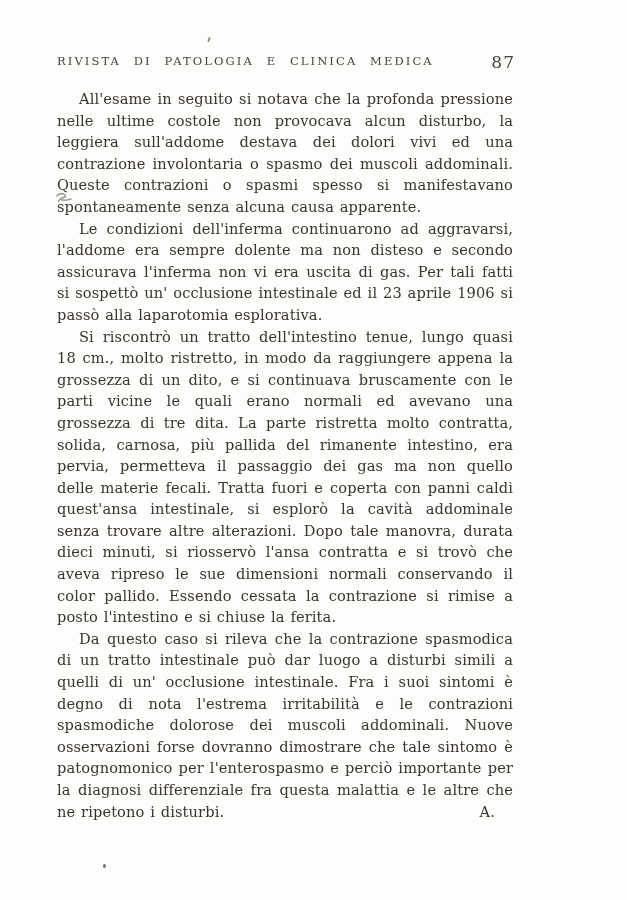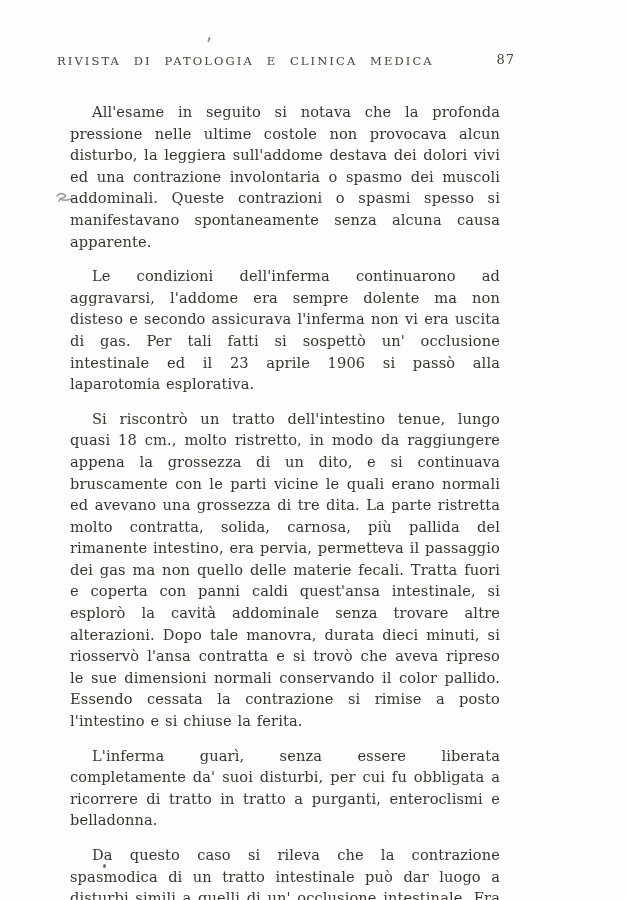--- a/index.html
+++ b/index.html
@@ -24,36 +24,36 @@
     font-size: 11.5px;
     letter-spacing: 2.1px;
     word-spacing: 7px;
     color: var(--header_ink, #47423c);
     white-space: nowrap;
   }
   .page-number {
     position: absolute;
     right: -2px;
     top: -2px;
-    font-size: 13px;
+    font-size: 17px;
     letter-spacing: 1px;
     color: var(--header_ink, #47423c);
   }
   .text-block {
     position: absolute;
     left: 57px;
     top: 88px;
     width: 456px;
     text-align: justify;
     font-size: 14.6px;
     line-height: 21.6px;
     letter-spacing: 0.12px;
     word-spacing: 1px;
   }
-  p.par { margin: 13px; text-indent: 22px; }
+  p.par { margin: 0; text-indent: 22px; }
   .sig { float: right; margin-right: 18px; }
   
   .speck-top {
     position: absolute; left: 208px; top: 37px;
     width: 2px; height: 5px; background: #6d6a66;
     border-radius: 1px; transform: rotate(18deg); opacity: 0.75;
   }
   .margin-smudge {
     position: absolute; left: 56px; top: 188px;
     width: 17px; height: 11px; opacity: 0.8;
@@ -84,21 +84,20 @@
   </span>
 
   <div class="text-block">
 
     <p class="par"><span>All'esame in seguito si notava che la profonda pressione nelle ultime costole non provocava alcun disturbo, la leggiera sull'addome destava dei dolori vivi ed una contrazione involontaria o spasmo dei muscoli addominali. Queste contrazioni o spasmi spesso si manifestavano spontaneamente senza alcuna causa apparente.</span></p>
 
     <p class="par"><span>Le condizioni dell'inferma continuarono ad aggravarsi, l'addome era sempre dolente ma non disteso e secondo assicurava l'inferma non vi era uscita di gas. Per tali fatti si sospettò un' occlusione intestinale ed il 23 aprile 1906 si passò alla laparotomia esplorativa.</span></p>
 
     <p class="par"><span>Si riscontrò un tratto dell'intestino tenue, lungo quasi 18 cm., molto ristretto, in modo da raggiungere appena la grossezza di un dito, e si continuava bruscamente con le parti vicine le quali erano normali ed avevano una grossezza di tre dita. La parte ristretta molto contratta, solida, carnosa, più pallida del rimanente intestino, era pervia, permetteva il passaggio dei gas ma non quello delle materie fecali. Tratta fuori e coperta con panni caldi quest'ansa intestinale, si esplorò la cavità addominale senza trovare altre alterazioni. Dopo tale manovra, durata dieci minuti, si riosservò l'ansa contratta e si trovò che aveva ripreso le sue dimensioni normali conservando il color pallido. Essendo cessata la contrazione si rimise a posto l'intestino e si chiuse la ferita.</span></p>
 
-    <p class="par"><span>L'inferma guarì, senza essere liberata completamente da' suoi disturbi, per cui fu obbligata a ricorrere di tratto in tratto a purganti, enteroclismi e belladonna.</span></p>
 
     <p class="par"><span>Da questo caso si rileva che la contrazione spasmodica di un tratto intestinale può dar luogo a disturbi simili a quelli di un' occlusione intestinale. Fra i suoi sintomi è degno di nota l'estrema irritabilità e le contrazioni spasmodiche dolorose dei muscoli addominali. Nuove osservazioni forse dovranno dimostrare che tale sintomo è patognomonico per l'enterospasmo e perciò importante per la diagnosi differenziale fra questa malattia e le altre che ne ripetono i disturbi.</span> <span class="sig">A.</span></p>
 
   </div>
 
   <span class="speck-bottom"></span>
 
 </div>
 
 </body></html>

